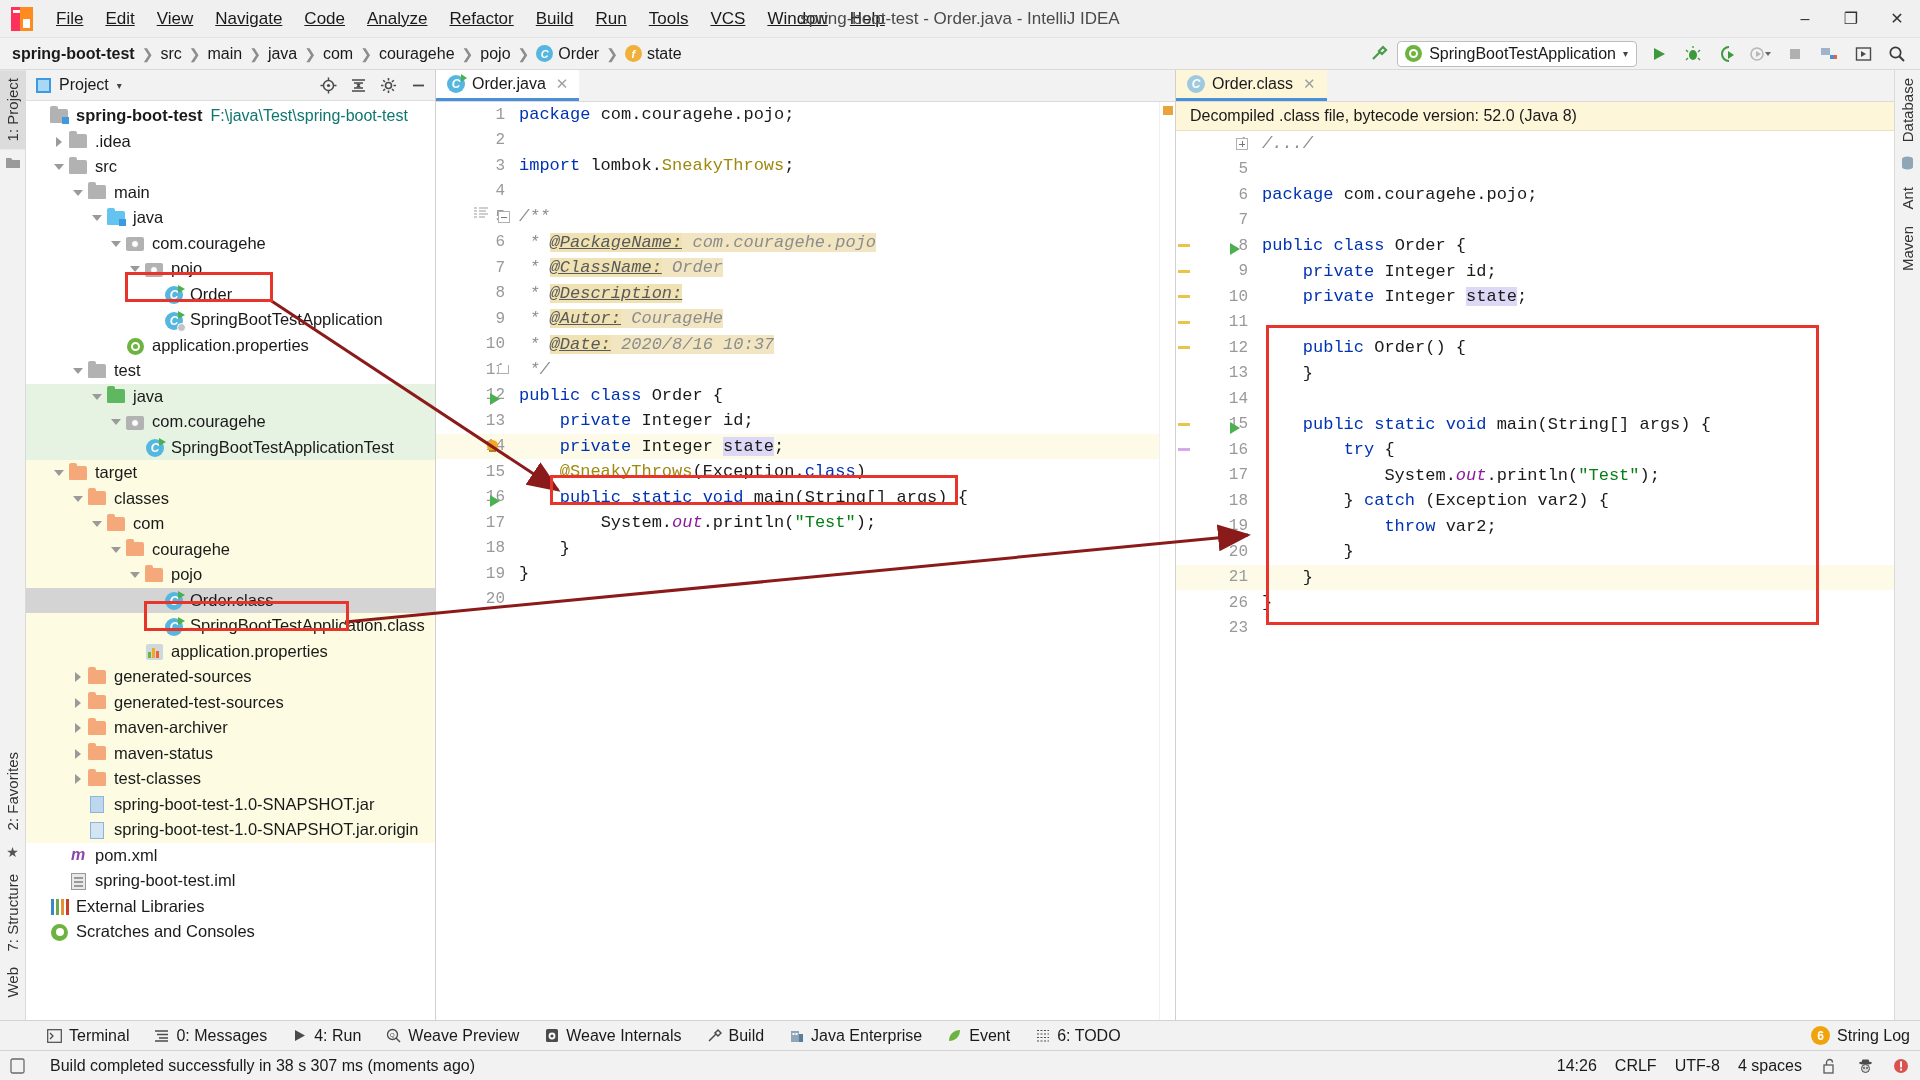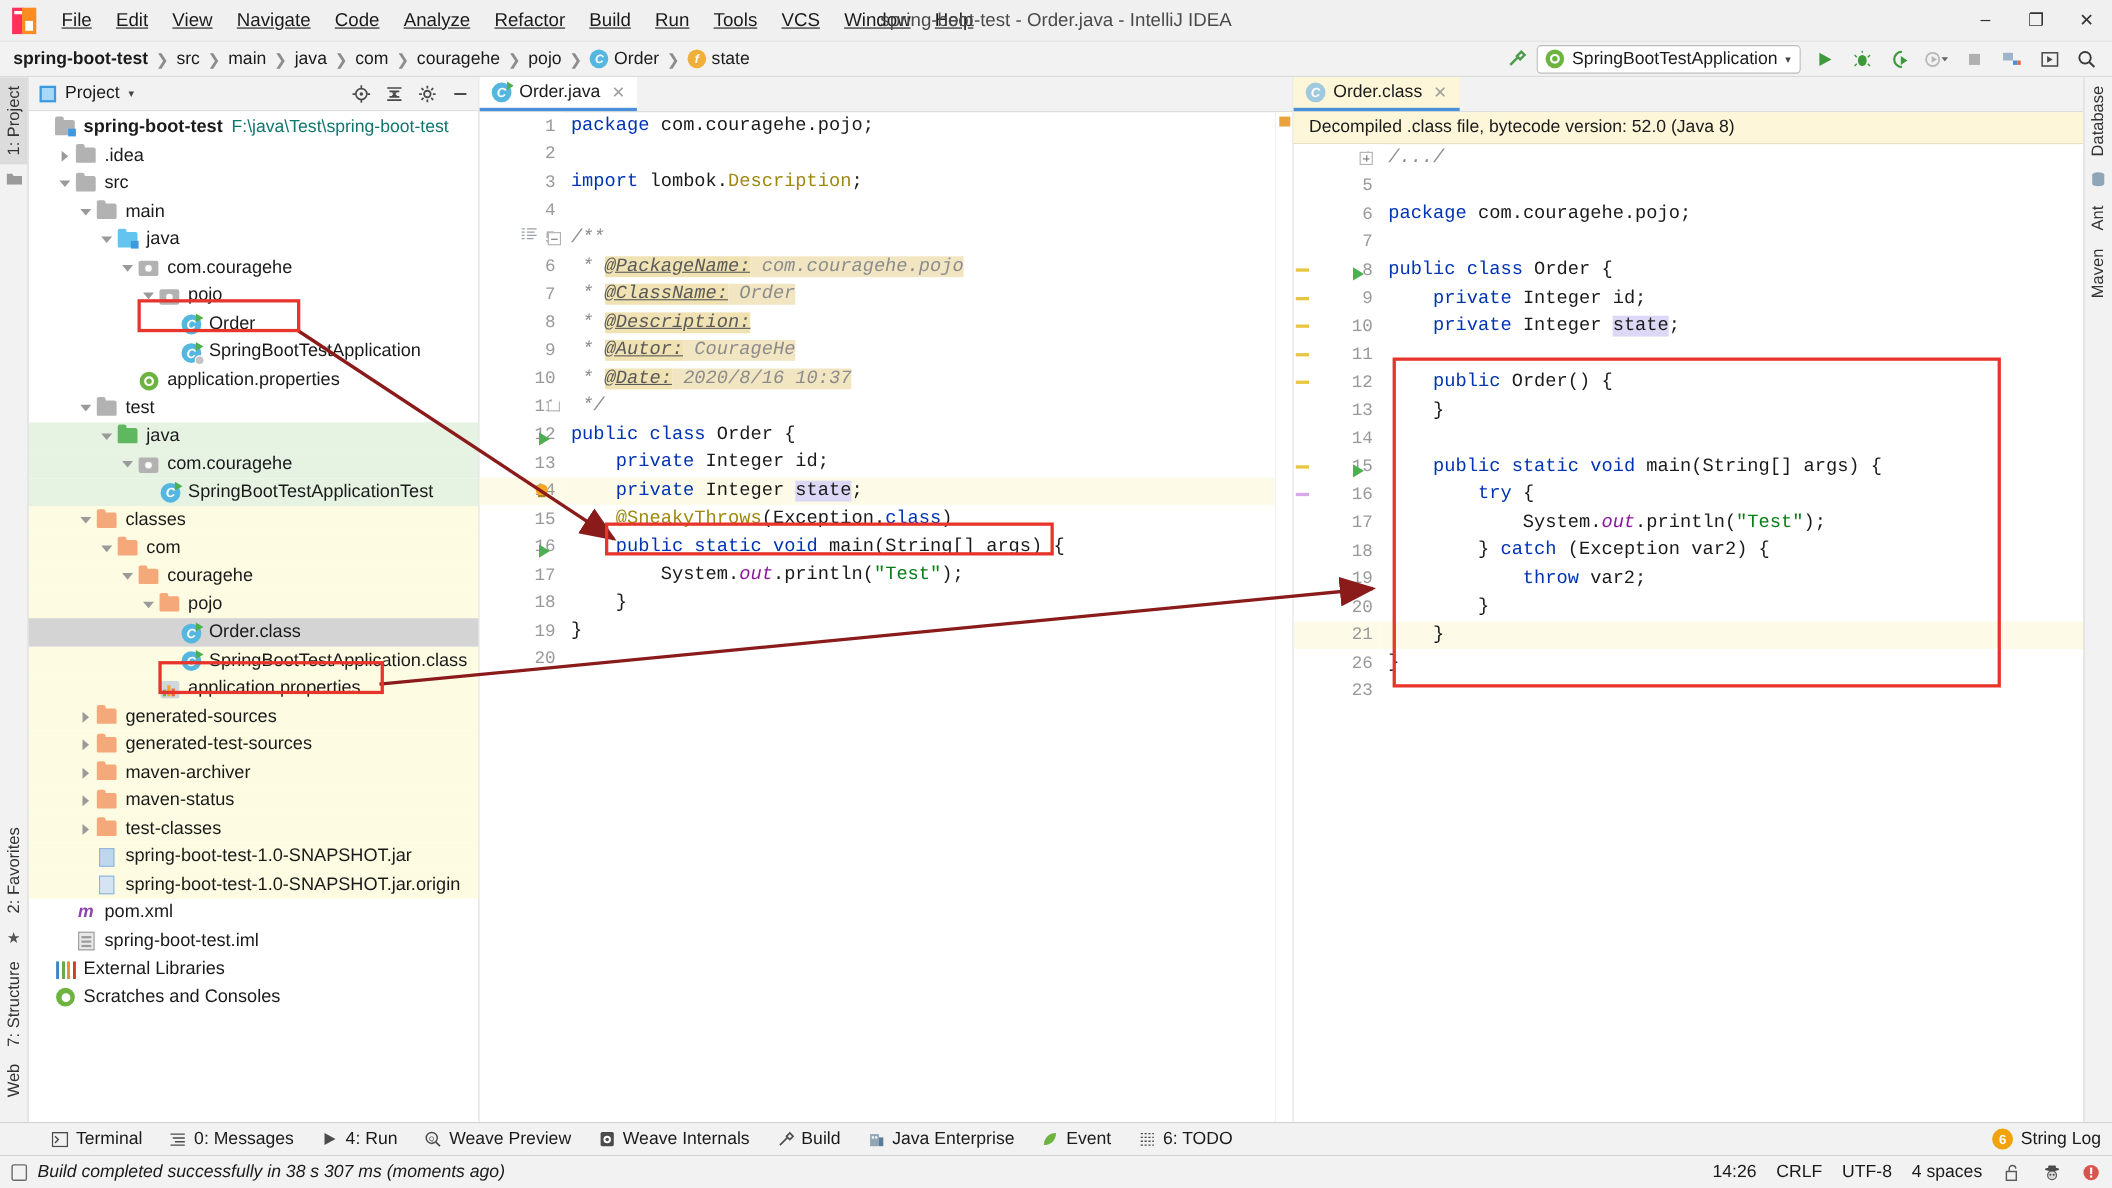--- a/index.html
+++ b/index.html
@@ -212,21 +212,21 @@
   .twico { width:17px;height:17px;display:inline-flex;align-items:center;justify-content:center;
            font-size:13px;color:#4b4b4b; }
   .tw-right { margin-left:auto; display:flex; align-items:center; padding-right:10px; gap:7px;}
   .badge6 { width:19px;height:19px;border-radius:50%;background:#f0a30a;color:#fff;font-size:12px;
             font-weight:bold;display:flex;align-items:center;justify-content:center; }
 
   .statusbar {
     height:30px; background:#f2f2f2; border-top:1px solid #d2d2d2; display:flex; align-items:center;
     flex:0 0 30px; font-size:16px; padding:0 10px 0 8px;
   }
-  .sb-left { display:flex; align-items:flex-start; gap:8px;font-style:italic; }
+  .sb-left { display:flex; align-items:flex-start; gap:24px; }
   .sb-right { margin-left:auto; display:flex; align-items:center; gap:18px; color:#1a1a1a; }
   .sb-ico { width:18px;height:18px;display:inline-flex;align-items:center;justify-content:center;color:#5a5a5a;}
 
   
   .arrows { position:absolute; inset:0; pointer-events:none; z-index:25; }
 </style>
 </head>
 <body>
 
 <div class="app">
@@ -519,20 +519,28 @@
             </span>
             <span class="lbl">com.couragehe</span>
           </div>
           <div class="row hl-green">
             <span style="display:inline-block;width:103px;flex:0 0 103px;"></span>
             <span class="arrow"></span>
             <span class="tico">
               <span class="javaico">C<span class="grn"></span></span>
             </span>
             <span class="lbl">SpringBootTestApplicationTest</span>
+          </div>
+          <div class="row hl-yellow">
+            <span style="display:inline-block;width:27px;flex:0 0 27px;"></span>
+            <span class="arrow open"></span>
+            <span class="tico">
+              <span class="folder orange"></span>
+            </span>
+            <span class="lbl">target</span>
           </div>
           <div class="row hl-yellow">
             <span style="display:inline-block;width:46px;flex:0 0 46px;"></span>
             <span class="arrow open"></span>
             <span class="tico">
               <span class="folder orange"></span>
             </span>
             <span class="lbl">classes</span>
           </div>
           <div class="row hl-yellow">
@@ -719,21 +727,21 @@
               <div class="fold" style="top: 109px; left: 62px;"></div>
               <div class="foldend" style="top: 263px; left: 62px;"></div>
               <div class="fmtmark" style="top: 105px; left: 38px;"><svg width="14" height="13" viewBox="0 0 14 13">
                   <path d="M0 1h3M0 4h3M0 7h3M0 10h3" stroke="#9aa0a6" stroke-width="1.2"></path>
                   <path d="M5 1h9M5 4h7M5 7h9M5 10h6" stroke="#9aa0a6" stroke-width="1.2"></path>
                 </svg></div>
             </div>
           <div class="code" id="codeL">
               <div class="cline"><span class="kw">package</span> <span class="pl">com</span>.<span class="pl">couragehe</span>.<span class="pl">pojo</span>;</div>
               <div class="cline">&nbsp;</div>
-              <div class="cline"><span class="kw">import</span> <span class="pl">lombok</span>.<span class="impcls">Description</span>;</div>
+              <div class="cline"><span class="kw">import</span> <span class="pl">lombok</span>.<span class="impcls">SneakyThrows</span>;</div>
               <div class="cline">&nbsp;</div>
               <div class="cline"><span class="cmt">/**</span></div>
               <div class="cline"><span class="cmt"> * </span><span class="cmt-tag">@PackageName:</span><span class="cmt cmt-hl"> com.couragehe.pojo</span></div>
               <div class="cline"><span class="cmt"> * </span><span class="cmt-tag">@ClassName:</span><span class="cmt cmt-hl"> Order</span></div>
               <div class="cline"><span class="cmt"> * </span><span class="cmt-tag">@Description:</span><span class="cmt cmt-hl"></span></div>
               <div class="cline"><span class="cmt"> * </span><span class="cmt-tag">@Autor:</span><span class="cmt cmt-hl"> CourageHe</span></div>
               <div class="cline"><span class="cmt"> * </span><span class="cmt-tag">@Date:</span><span class="cmt cmt-hl"> 2020/8/16 10:37</span></div>
               <div class="cline"><span class="cmt"> */</span></div>
               <div class="cline"><span class="kw">public</span> <span class="kw">class</span> <span class="pl">Order</span> {</div>
               <div class="cline">    <span class="kw">private</span> <span class="pl">Integer</span> <span class="pl">id</span>;</div>

